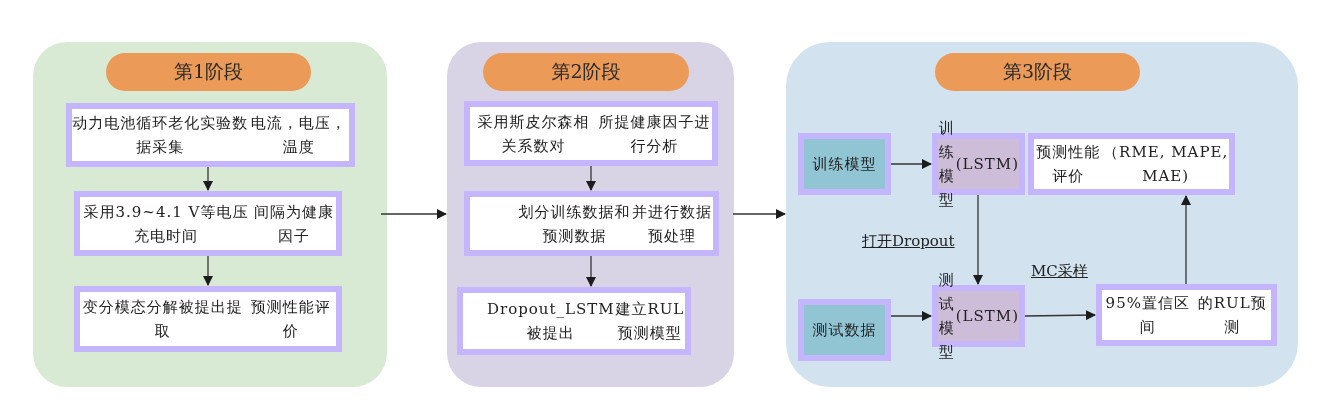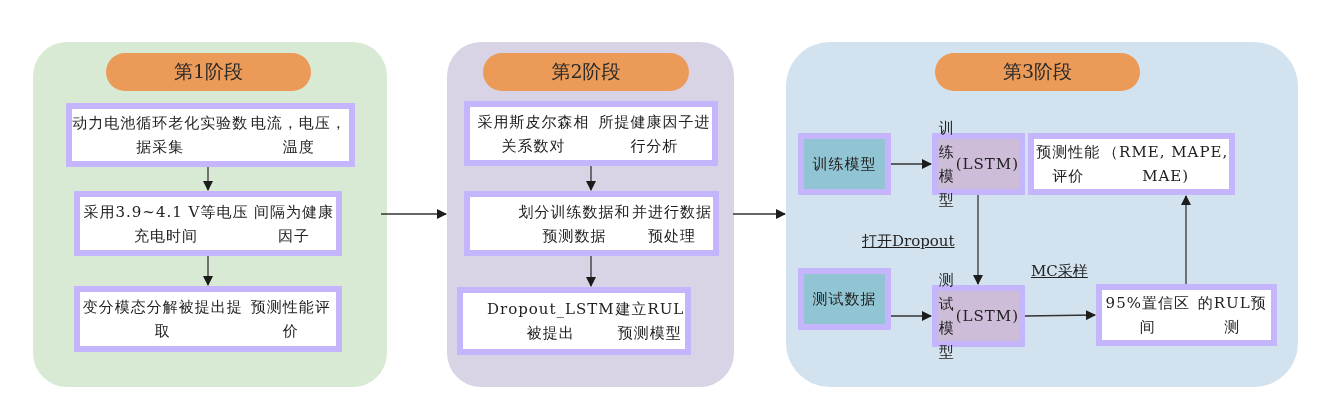--- a/index.html
+++ b/index.html
@@ -57,21 +57,21 @@
 <div id="p3" class="panel" style="background: rgb(210, 227, 239);"></div>
 <div class="stage" style="left: 935px; top: 53px; width: 205px; background: rgb(235, 154, 87);">第3阶段</div>
 
 <div class="box teal" style="left: 798px; top: 133px; width: 93px; height: 62px; background: rgb(145, 197, 211);">
   <div>训练模型</div>
 </div>
 <div class="box purple" style="left: 932px; top: 133px; width: 93px; height: 62px; background: rgb(205, 189, 216);">
   <div>训练模型</div>
   <div>(LSTM)</div>
 </div>
-<div class="box teal" style="left: 798px; top: 268px; width: 93px; height: 62px; background: rgb(145, 197, 211);">
+<div class="box teal" style="left: 798px; top: 299px; width: 93px; height: 62px; background: rgb(145, 197, 211);">
   <div>测试数据</div>
 </div>
 <div class="box purple" style="left: 932px; top: 285px; width: 93px; height: 62px; background: rgb(205, 189, 216);">
   <div>测试模型</div>
   <div>(LSTM)</div>
 </div>
 <div class="box" style="left:1096px; top:284px; width:181px; height:62px;">
   <div>95%置信区间</div>
   <div>的RUL预测</div>
 </div>

